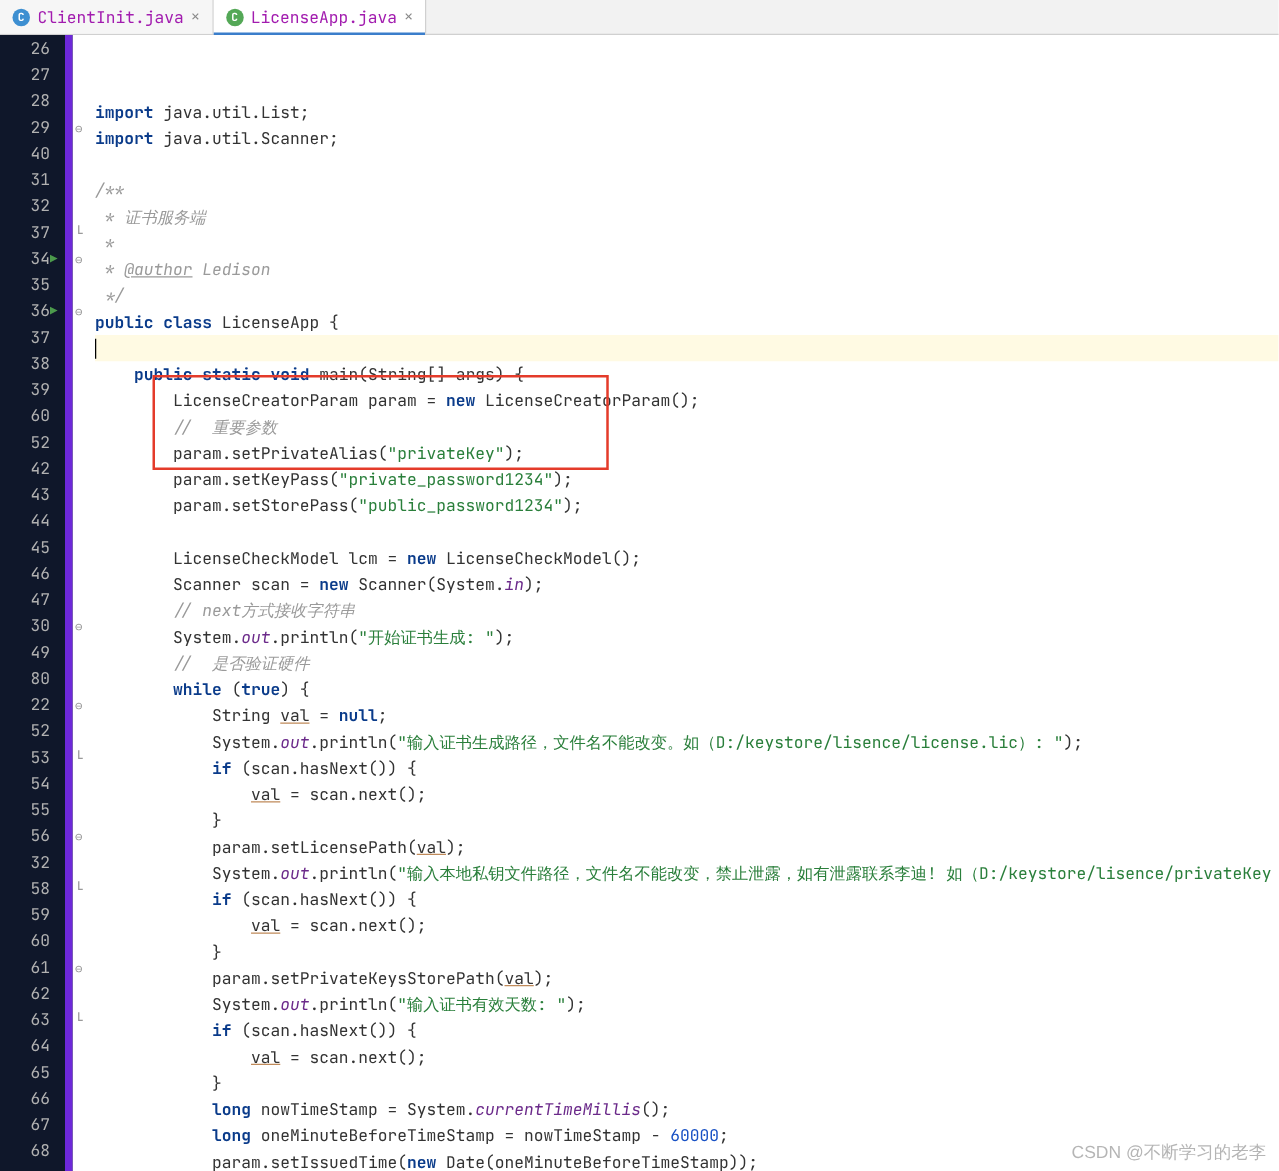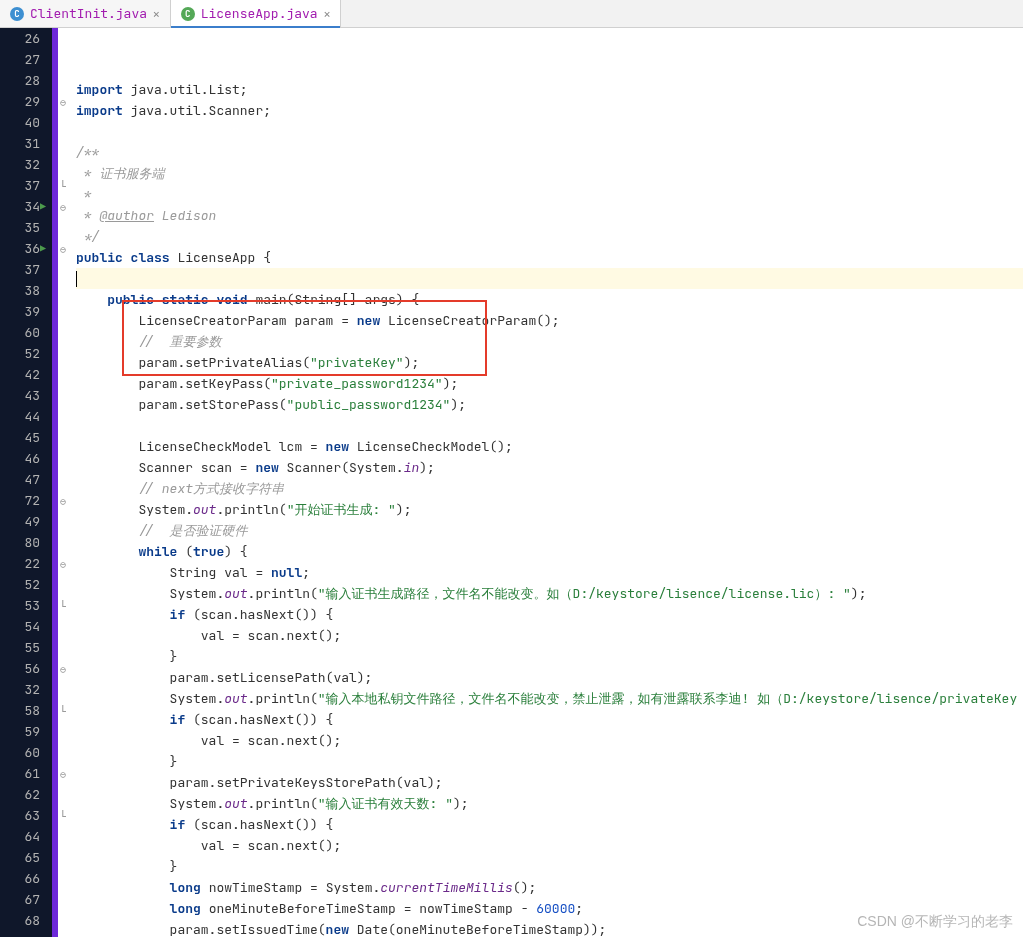--- a/index.html
+++ b/index.html
@@ -101,21 +101,21 @@
   }
   .code-line.caret-line {
     background: #fffae3;
   }
   .kw { color: #0a3b8a; font-weight: bold;}
   .str { color: #2a7f3b; }
   .num { color: #1750c4; }
   .comment { color: #9a9a9a; font-style: italic; }
   .annot { color: #9a9a9a; font-style: italic; text-decoration: underline;}
   .ital { font-style: italic; color: #6b2a8a; margin-top: 48px;}
-  .ul { text-decoration-color: #c08a5a;}
+  .ul { text-decoration: underline; text-decoration-color: #c08a5a;}
   .caret-cursor {
     display:inline-block;
     width:1px;height:16px;
     background:#000;
     vertical-align: middle;
   }
 
   .red-box {
     position: absolute;
     border: 2.5px solid #e43b2a;
@@ -165,21 +165,21 @@
       <div class="gutter-line">38</div>
       <div class="gutter-line">39</div>
       <div class="gutter-line">60</div>
       <div class="gutter-line">52</div>
       <div class="gutter-line">42</div>
       <div class="gutter-line">43</div>
       <div class="gutter-line">44</div>
       <div class="gutter-line">45</div>
       <div class="gutter-line">46</div>
       <div class="gutter-line">47</div>
-      <div class="gutter-line">72</div>
+      <div class="gutter-line">30</div>
       <div class="gutter-line">49</div>
       <div class="gutter-line">80</div>
       <div class="gutter-line">22</div>
       <div class="gutter-line">52</div>
       <div class="gutter-line">53</div>
       <div class="gutter-line">54</div>
       <div class="gutter-line">55</div>
       <div class="gutter-line">56</div>
       <div class="gutter-line">32</div>
       <div class="gutter-line">58</div>

